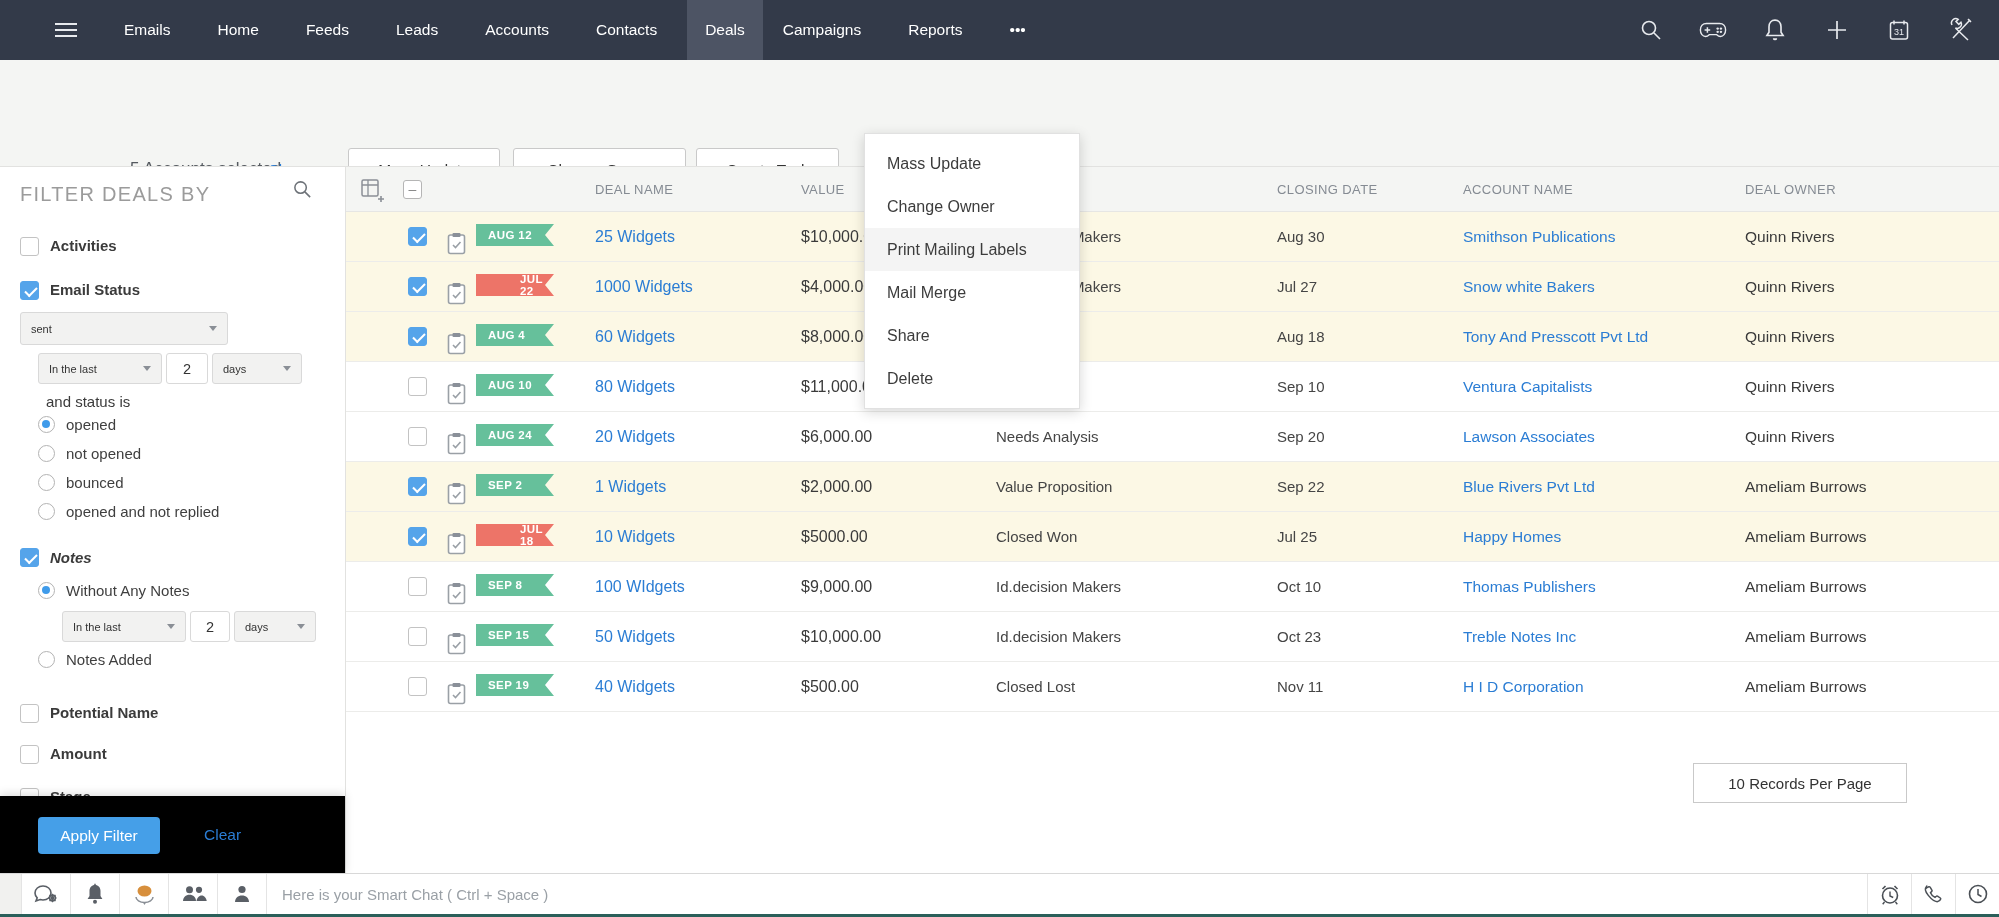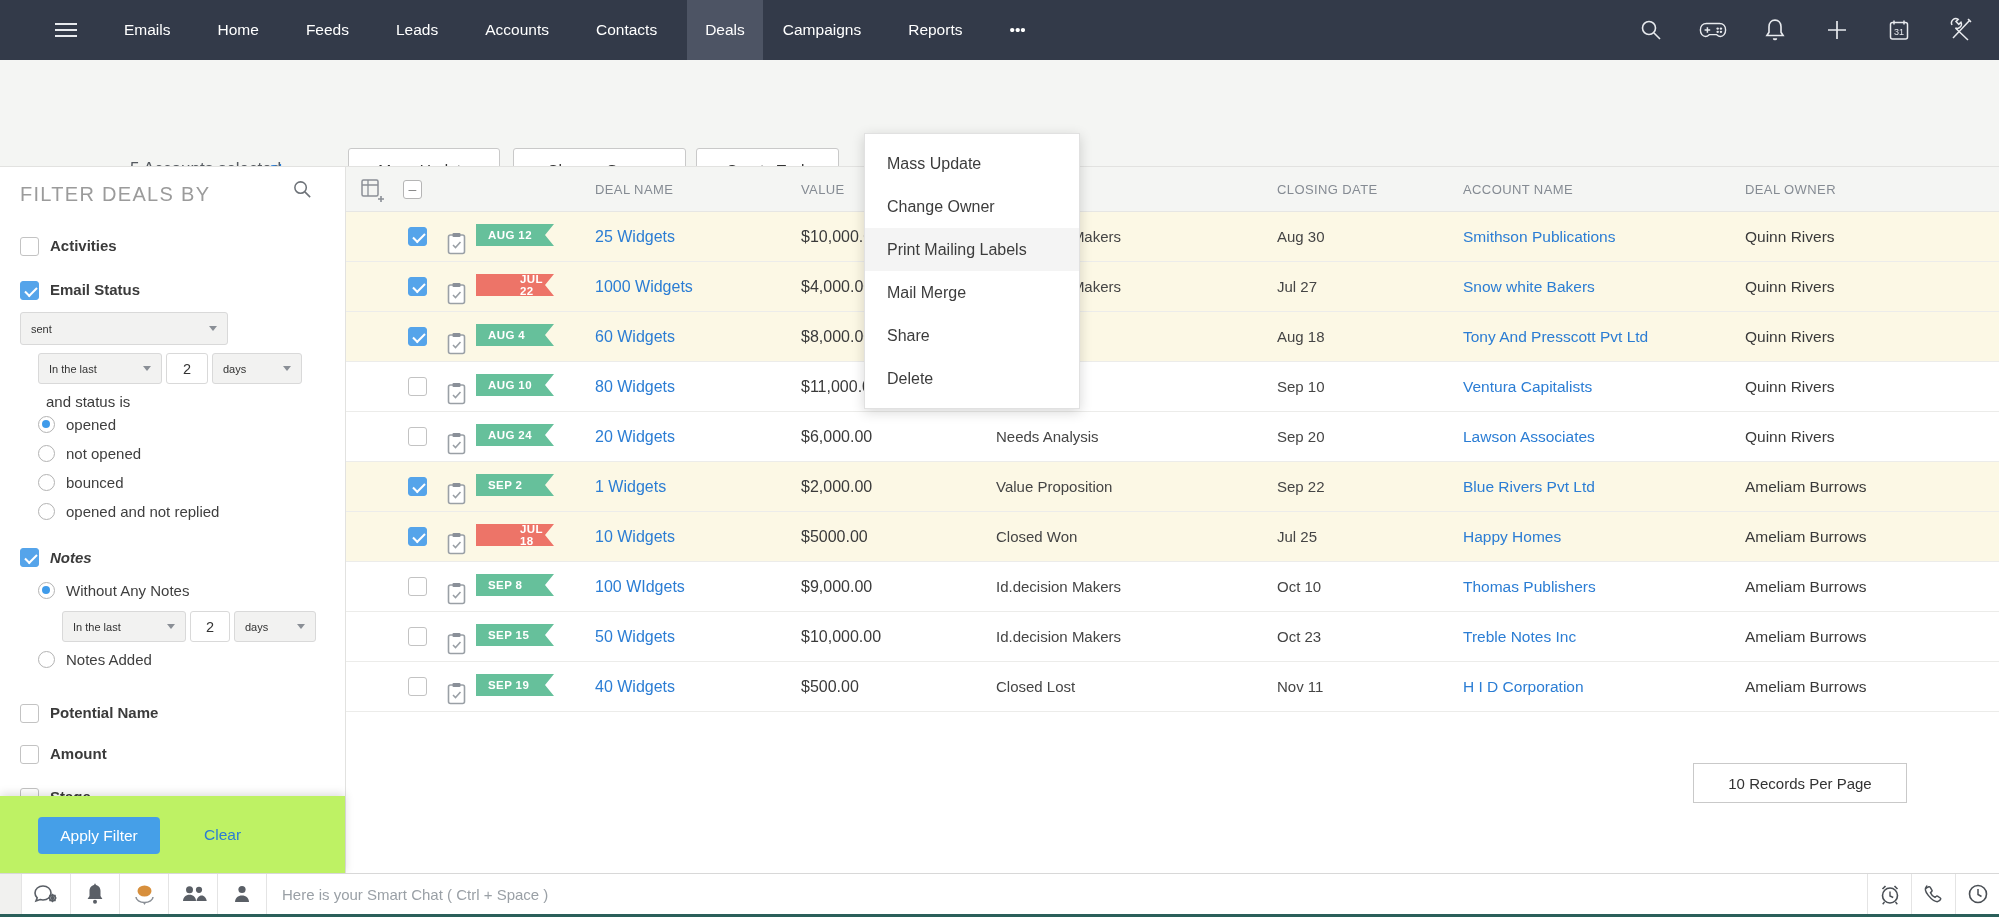--- a/index.html
+++ b/index.html
@@ -36,21 +36,21 @@
   .cb.ck { background:#55a4ea; border-color:#55a4ea; }
   .cb.ck::after { content:""; position:absolute; left:3.5px; top:4.5px; width:10px; height:5px; border-left:2.5px solid #fff; border-bottom:2.5px solid #fff; transform:rotate(-45deg); }
   .cb-label { position:absolute; left:50px; font-size:15px; font-weight:bold; color:#3b3b3b; cursor:pointer;}
   .rd { position:absolute; width:17px; height:17px; border:1.5px solid #b3b3b3; border-radius:50%; background:#fff; cursor:pointer;}
   .rd.on::after { content:""; position:absolute; left:3px; top:3px; width:8px; height:8px; border-radius:50%; background:#3f9bea; }
   .rd-label { position:absolute; font-size:15px; color:#3f3f3f; cursor:pointer;}
   .sel-box { position:absolute; height:33px; background:#f2f2f1; border:1px solid #d9d9d9; border-radius:3px; display:flex; align-items:center; padding:0 10px; font-size:11px; color:#333; cursor:pointer;}
   .chev { width:0; height:0; border-left:4.5px solid transparent; border-right:4.5px solid transparent; border-top:5.5px solid #8a8f96; margin-left:auto; }
   .num-input { position:absolute; height:31px; border:1px solid #d9d9d9; border-radius:3px; text-align:center; font-size:14.5px; color:#333; font-family:"Liberation Sans",sans-serif;}
   .plain-label { position:absolute; font-size:15px; color:#3b3b3b; }
-  .apanel { position:absolute; left:0; top:629px; width:345px; height:78px; background:#bef264; box-shadow:0 -2px 9px rgba(0,0,0,.14); z-index:12;}
+  .apanel { position:absolute; left:0; top:629px; width:345px; height:78px; background:#000000; box-shadow:0 -2px 9px rgba(0,0,0,.14); z-index:12;}
   .apply-btn { position:absolute; left:38px; top:21px; width:122px; height:37px; background:#459fe8; color:#fff; border:none; border-radius:4px; font-size:15.5px; font-family:"Liberation Sans",sans-serif; cursor:pointer;}
   .clear-filter { position:absolute; left:204px; top:30px; font-size:15.5px; color:#2b7dd4; cursor:pointer;}
 
   
   .main { position:absolute; left:346px; top:166px; width:1653px; height:707px; background:#fff; border-top:1px solid #e2e2e0; }
   .thead { position:absolute; left:0; top:0; width:100%; height:45px; background:#f4f5f3; border-bottom:1px solid #e6e6e4;}
   .th { position:absolute; top:0; height:45px; line-height:45px; font-size:13px; color:#858b93; letter-spacing:.4px; white-space:nowrap;}
   .rows { position:absolute; left:0; top:45px; width:100%; }
   .row { position:relative; height:50px; border-bottom:1px solid #ececea; background:#fff; }
   .row.sel { background:#fcf8e5; }

